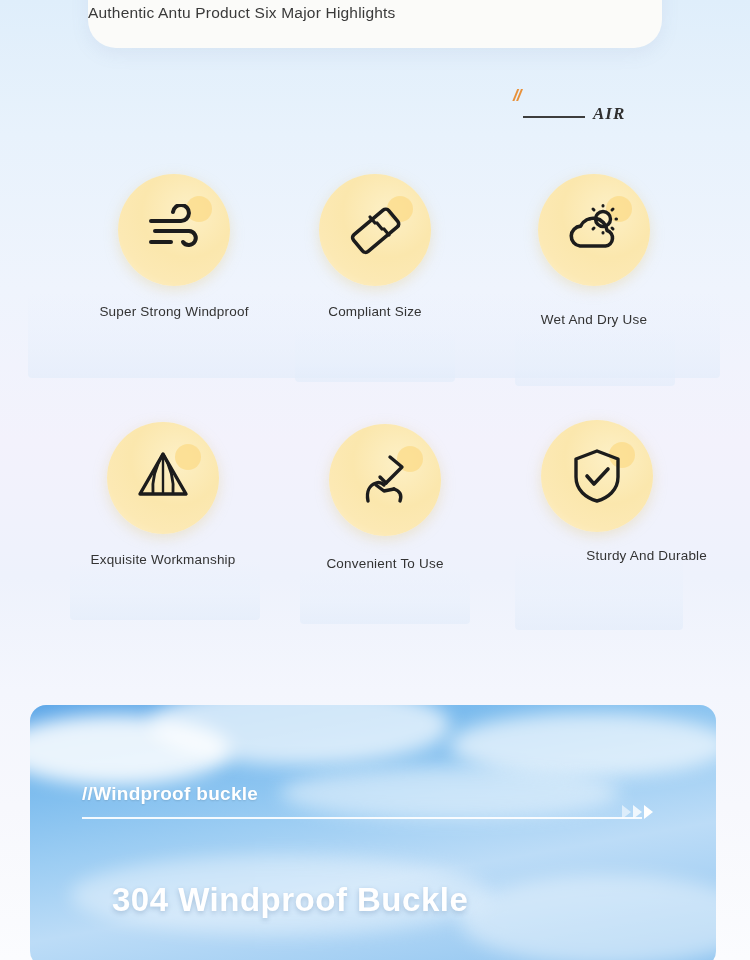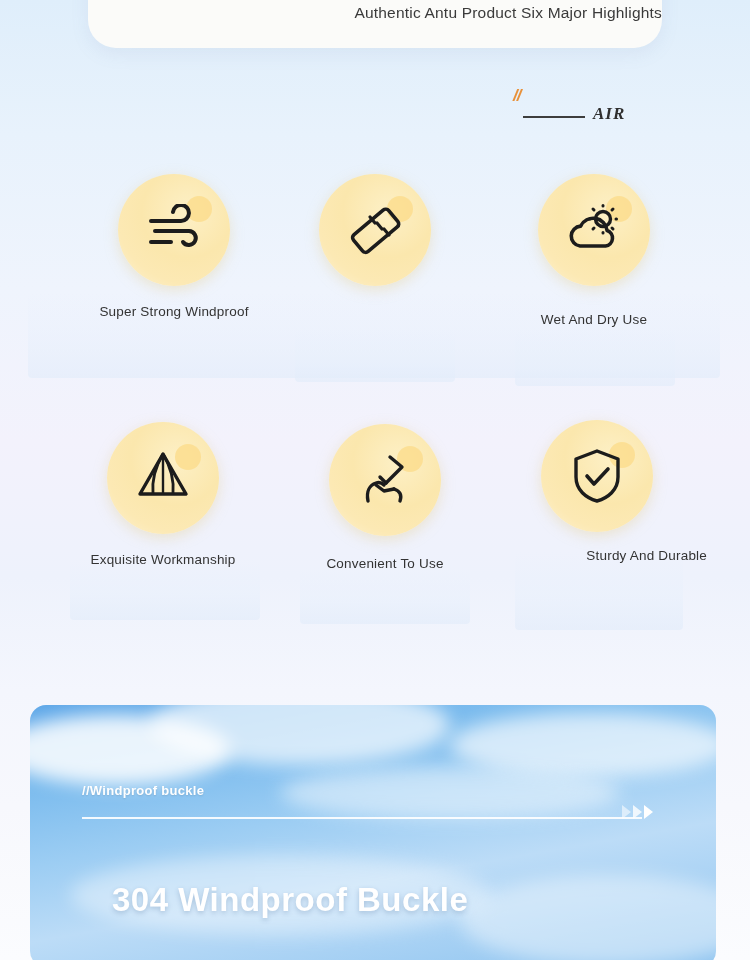--- a/index.html
+++ b/index.html
@@ -22,21 +22,21 @@
     width: 574px;
     height: 118px;
     background: #fbfbf9;
     border-radius: 28px;
     box-shadow: 0 6px 18px rgba(120,140,180,0.10);
   }
   .top-card-title {
     position: absolute;
     left: 0; right: 0;
     bottom: 26px;
-    text-align: right;
+    text-align: left;
     font-size: 15.5px;
     color: #3a3a3a;
     letter-spacing: .2px;
   }
 
   
   .air-mark {
     position: absolute;
     left: 505px;
     top: 86px;
@@ -164,21 +164,21 @@
   .c2 { left: 120px; top: -20px; width: 300px; height: 80px; opacity:.8;}
   .c3 { left: 420px; top: 8px;   width: 280px; height: 64px; opacity:.75;}
   .c4 { left: 250px; top: 62px;  width: 340px; height: 52px; opacity:.55;}
   .c5 { left: 40px;  top: 150px; width: 420px; height: 80px; opacity:.45;}
   .c6 { left: 430px; top: 170px; width: 300px; height: 90px; opacity:.5;}
 
   .pc-sub {
     position: absolute;
     left: 52px;
     top: 78px;
-    font-size: 13px;
+    font-size: 19px;
     font-weight: 700;
     color: #ffffff;
     letter-spacing: .3px;
     text-shadow: 0 1px 2px rgba(0,0,0,.12);
   }
   .pc-rule {
     position: absolute;
     left: 52px;
     top: 112px;
     width: 560px;
@@ -247,20 +247,21 @@
     <div class="feat f2">
       <div class="feat-circle">
         <span class="blob"></span>
         <svg width="58" height="58" viewBox="0 0 58 58" fill="none">
           <rect x="6" y="19" width="46" height="22" rx="4" transform="rotate(-40 29 29)" stroke="#1c1c1c" stroke-width="3.6" fill="none"></rect>
           <path d="M24 16 l5 6" stroke="#1c1c1c" stroke-width="3.2" stroke-linecap="round"></path>
           <path d="M31 22 l5 6" stroke="#1c1c1c" stroke-width="3.2" stroke-linecap="round"></path>
           <path d="M38 28 l5 6" stroke="#1c1c1c" stroke-width="3.2" stroke-linecap="round"></path>
         </svg>
       </div>
+      <div class="feat-label">Compliant Size</div>
     </div>
 
     <div class="feat f3">
       <div class="feat-circle">
         <span class="blob"></span>
         <svg width="60" height="54" viewBox="0 0 60 54" fill="none">
           <circle cx="39" cy="16" r="7.5" stroke="#1c1c1c" stroke-width="3.4" fill="none"></circle>
           <path d="M39 3 v-0.5 M39 29.5 v0.5 M52 16 h0.5 M26 16 h-0.5 M48 7 l1-1 M30 25 l-1 1 M48 25 l1 1 M30 7 l-1-1" stroke="#1c1c1c" stroke-width="3" stroke-linecap="round"></path>
           <path d="M16 43 a10 10 0 0 1 0.6 -19.9 a14 14 0 0 1 26.5 4.4 a8 8 0 0 1 -1.6 15.5 z" stroke="#1c1c1c" stroke-width="3.6" fill="none" stroke-linejoin="round"></path>
         </svg>

